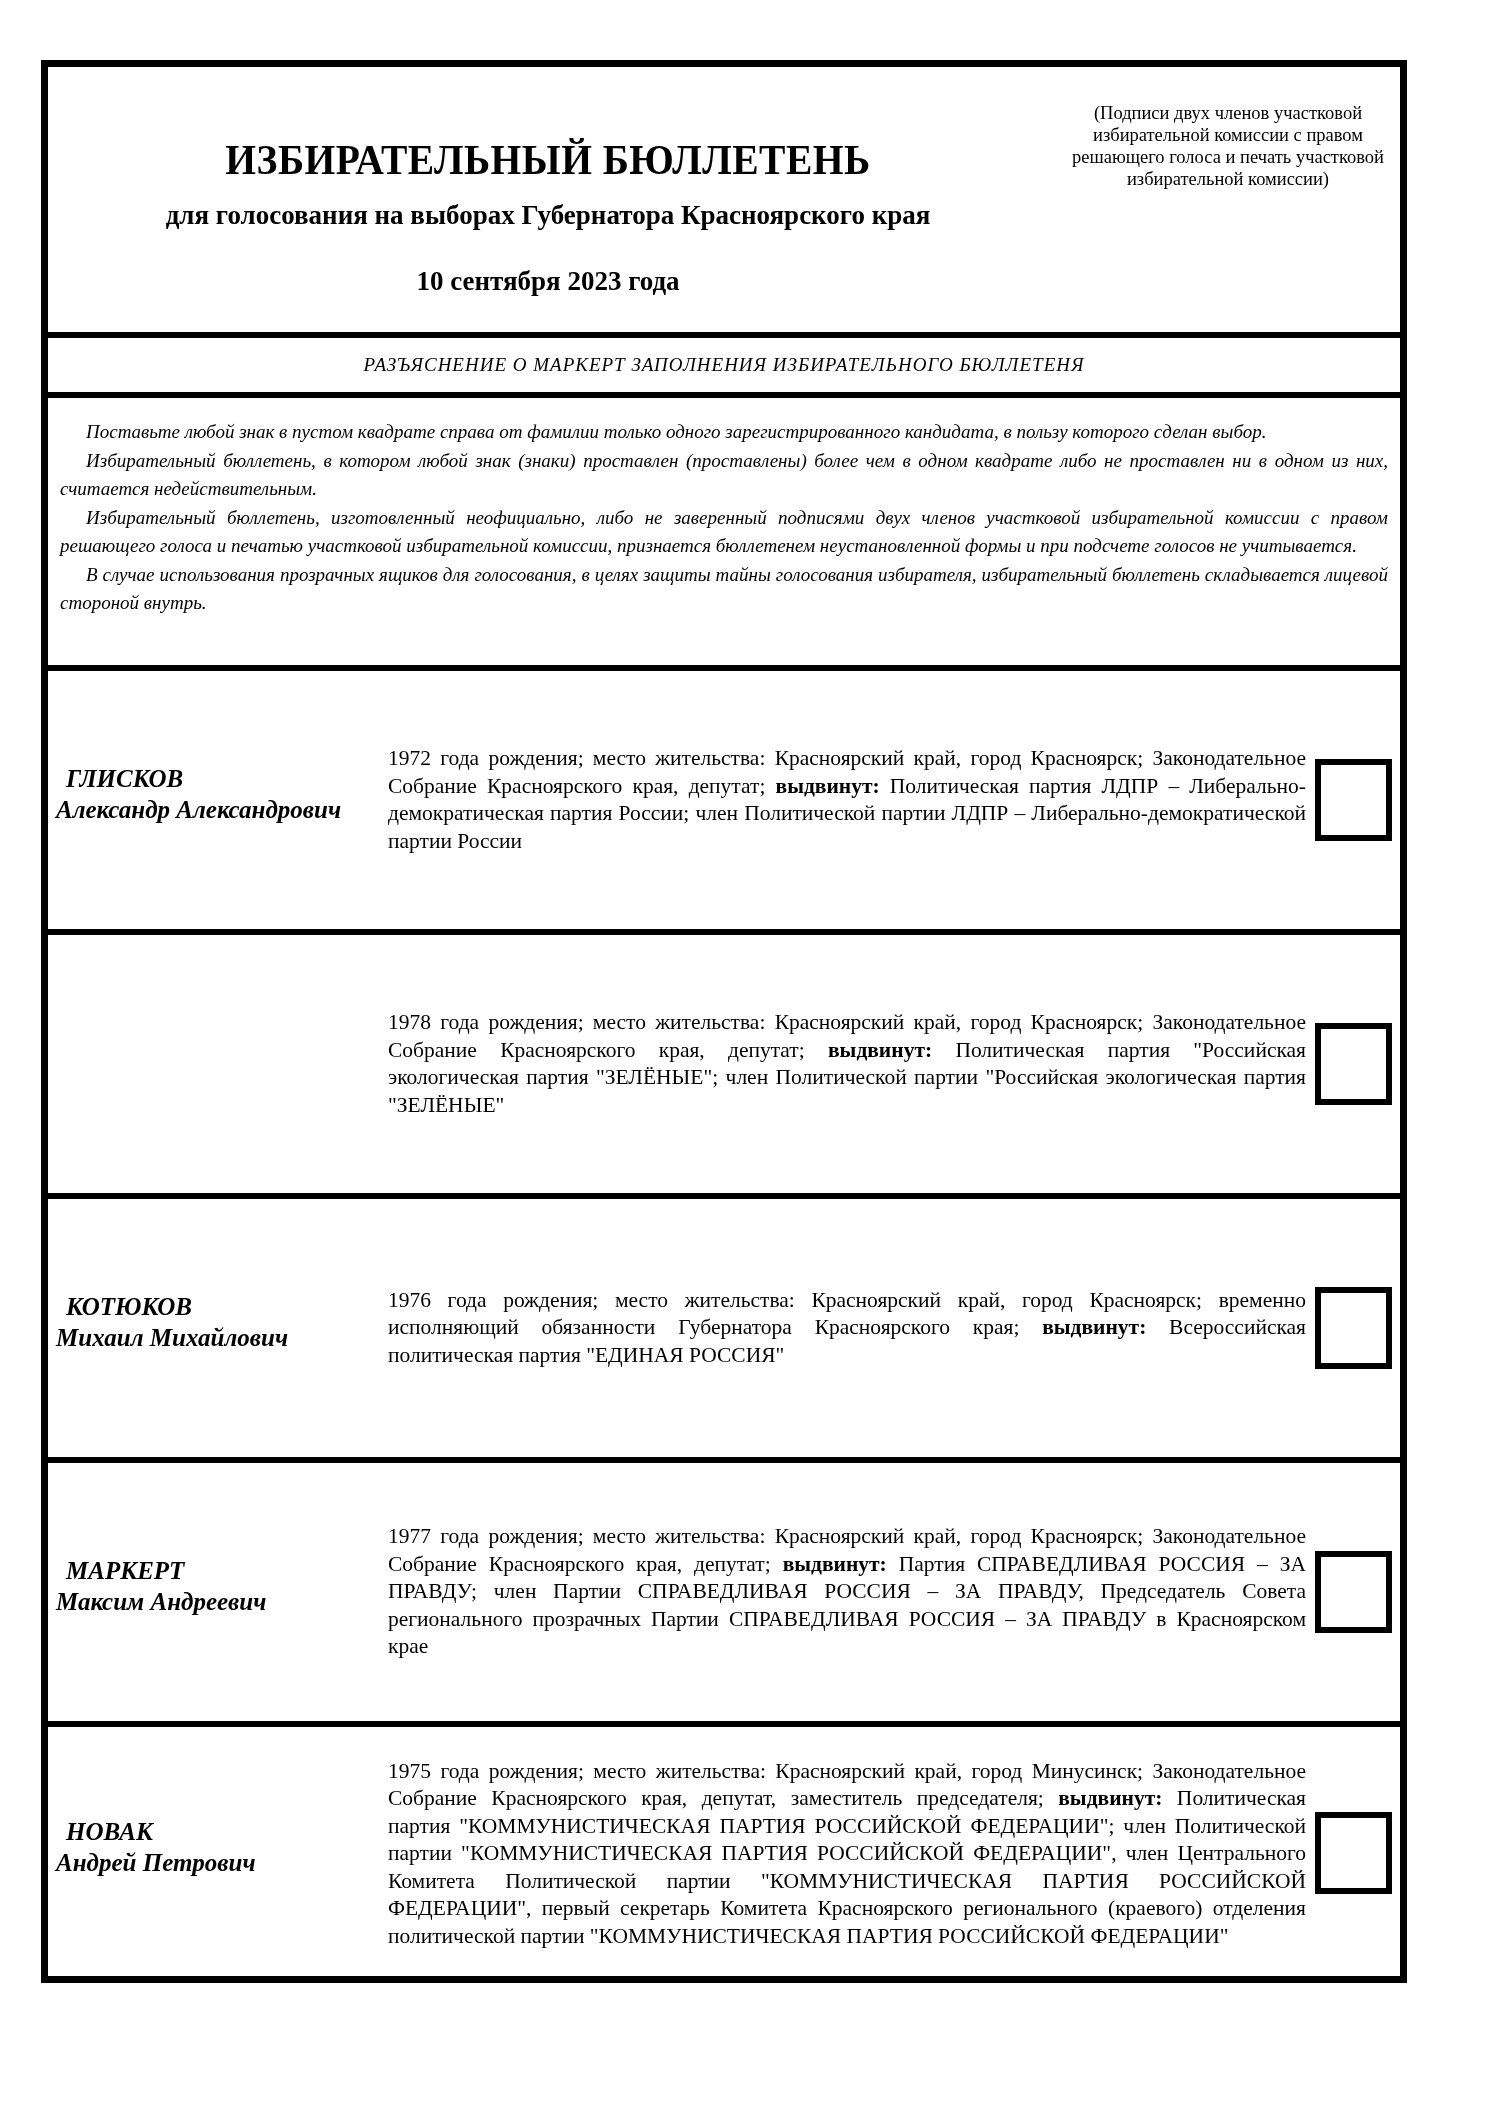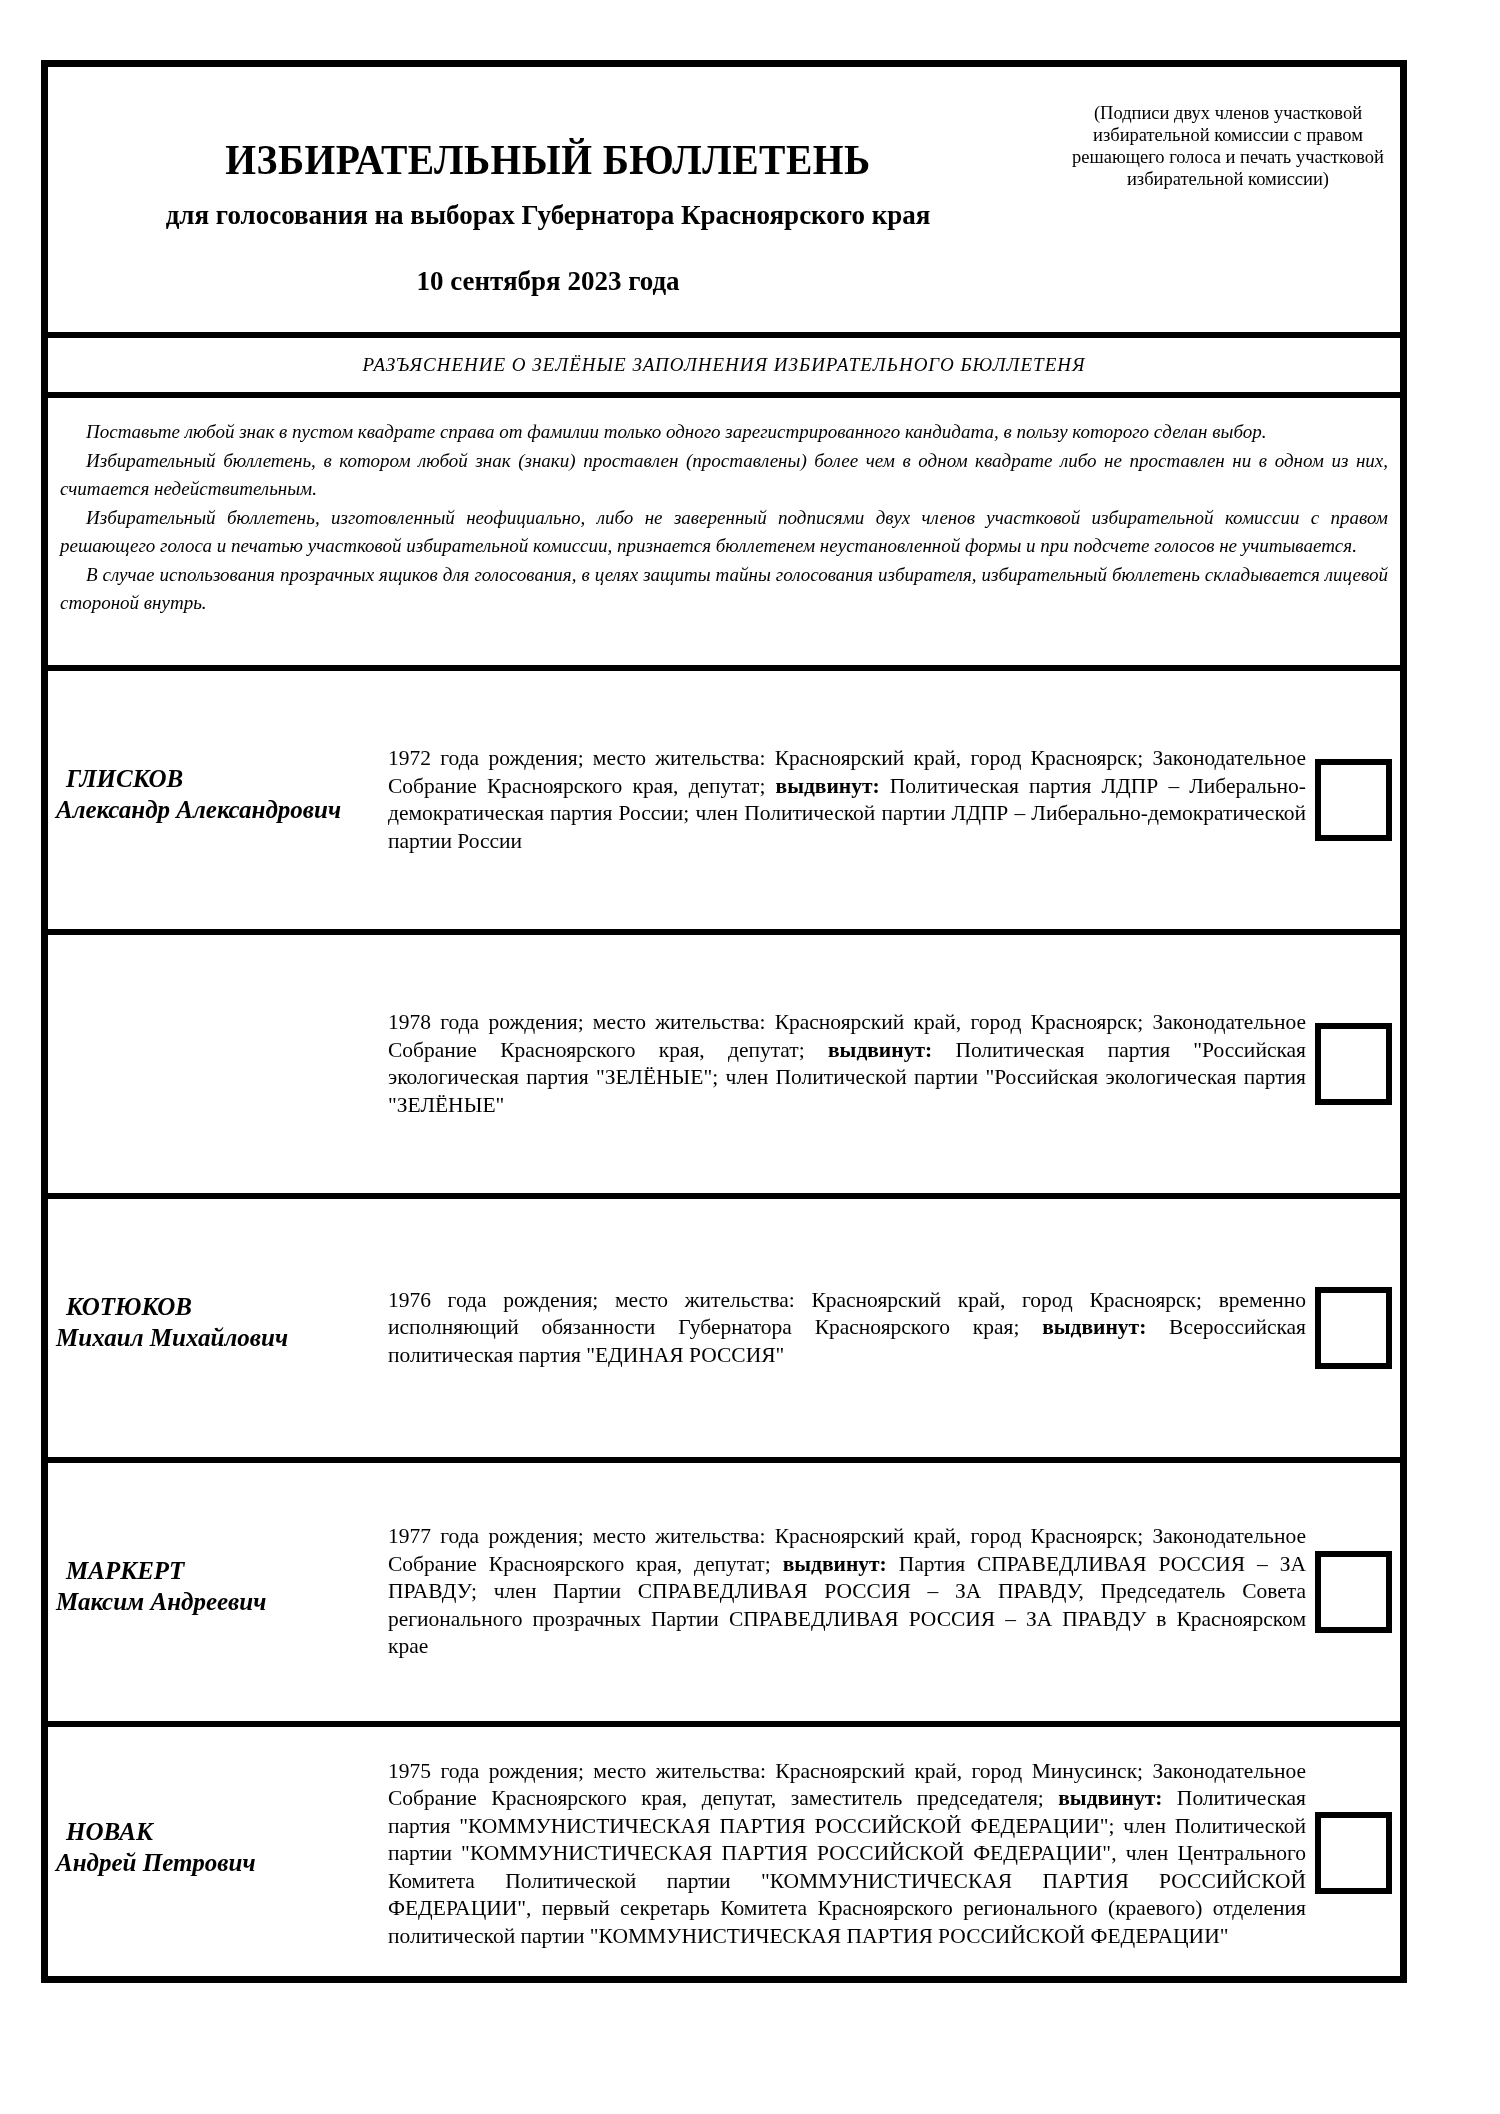--- a/index.html
+++ b/index.html
@@ -44,21 +44,21 @@
 
 <div class="ballot">
 
   <div class="header">
     <div class="title">ИЗБИРАТЕЛЬНЫЙ БЮЛЛЕТЕНЬ</div>
     <div class="subtitle">для голосования на выборах Губернатора Красноярского края</div>
     <div class="date">10 сентября 2023 года</div>
     <div class="sign-note">(Подписи двух членов участковой избирательной комиссии с правом решающего голоса и печать участковой избирательной комиссии)</div>
   </div>
 
-  <div class="heading">РАЗЪЯСНЕНИЕ О ЗЕЛЁНЫЕ ЗАПОЛНЕНИЯ ИЗБИРАТЕЛЬНОГО БЮЛЛЕТЕНЯ</div>
+  <div class="heading">РАЗЪЯСНЕНИЕ О МАРКЕРТ ЗАПОЛНЕНИЯ ИЗБИРАТЕЛЬНОГО БЮЛЛЕТЕНЯ</div>
 
   <div class="instructions">
     <p>Поставьте любой знак в пустом квадрате справа от фамилии только одного зарегистрированного кандидата, в пользу которого сделан выбор.</p>
     <p>Избирательный бюллетень, в котором любой знак (знаки) проставлен (проставлены) более чем в одном квадрате либо не проставлен ни в одном из них, считается недействительным.</p>
     <p>Избирательный бюллетень, изготовленный неофициально, либо не заверенный подписями двух членов участковой избирательной комиссии с правом решающего голоса и печатью участковой избирательной комиссии, признается бюллетенем неустановленной формы и при подсчете голосов не учитывается.</p>
     <p>В случае использования прозрачных ящиков для голосования, в целях защиты тайны голосования избирателя, избирательный бюллетень складывается лицевой стороной внутрь.</p>
   </div>
 
   <div class="candidates">
 

